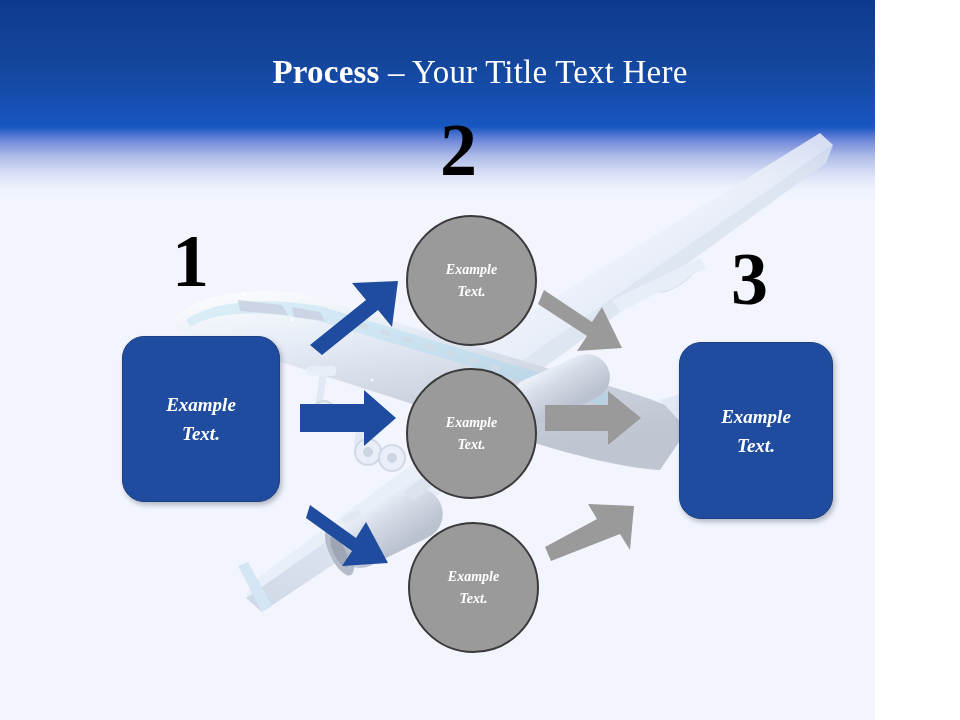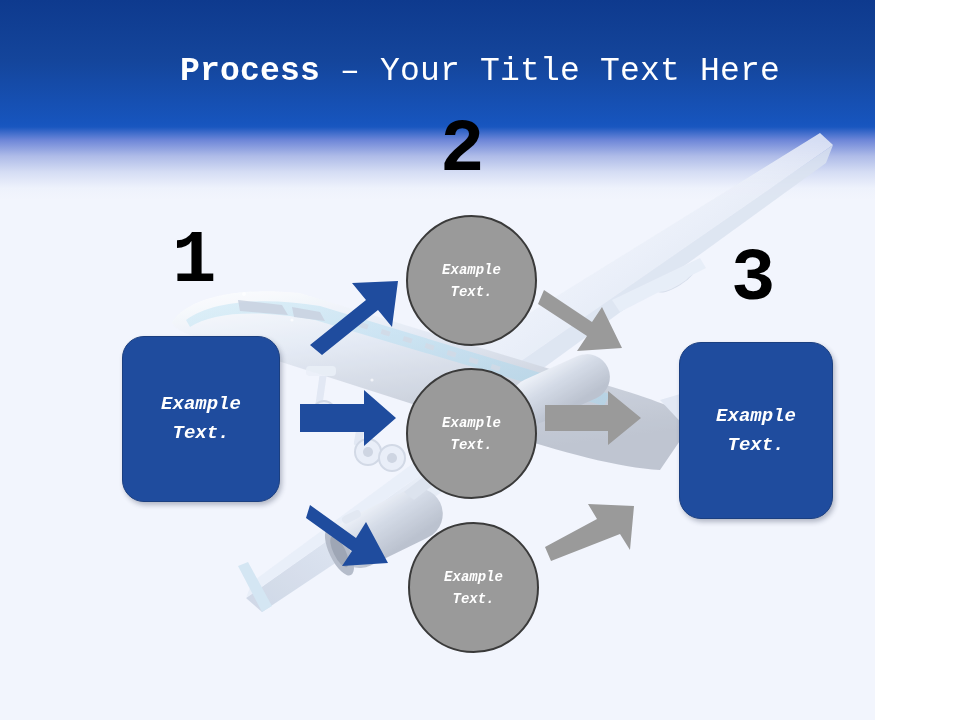--- a/index.html
+++ b/index.html
@@ -6,21 +6,21 @@
     margin: 0;
     padding: 0;
     background: #ffffff;
   }
   #slide {
     position: relative;
     width: 875px;
     height: 720px;
     overflow: hidden;
     background: #F2F5FD;
-    font-family: Liberation Mono, monospace;
+    font-family: Liberation Serif, serif;
   }
 
   
   .header-band {
     position: absolute;
     left: 0; top: 0;
     width: 960px;
     height: 200px;
     background: linear-gradient(to bottom,
        #0E3A8E 0%,

